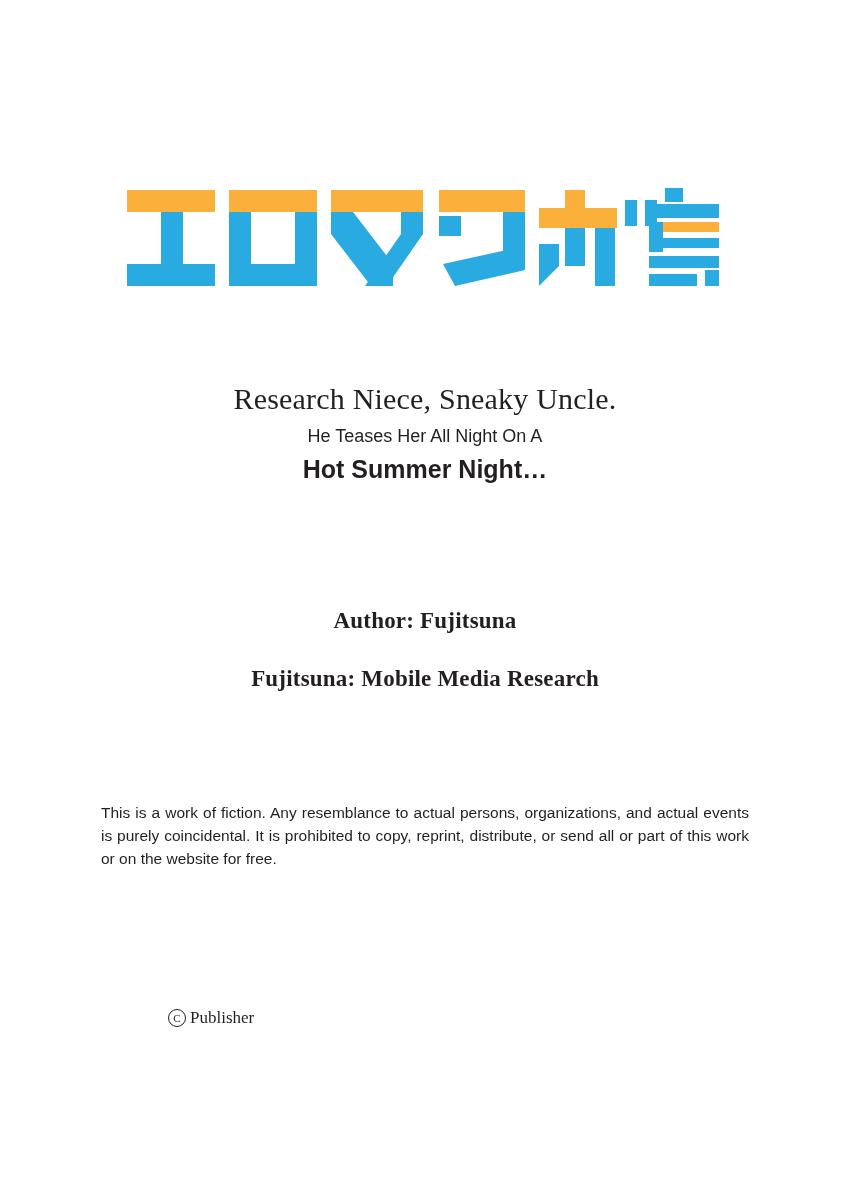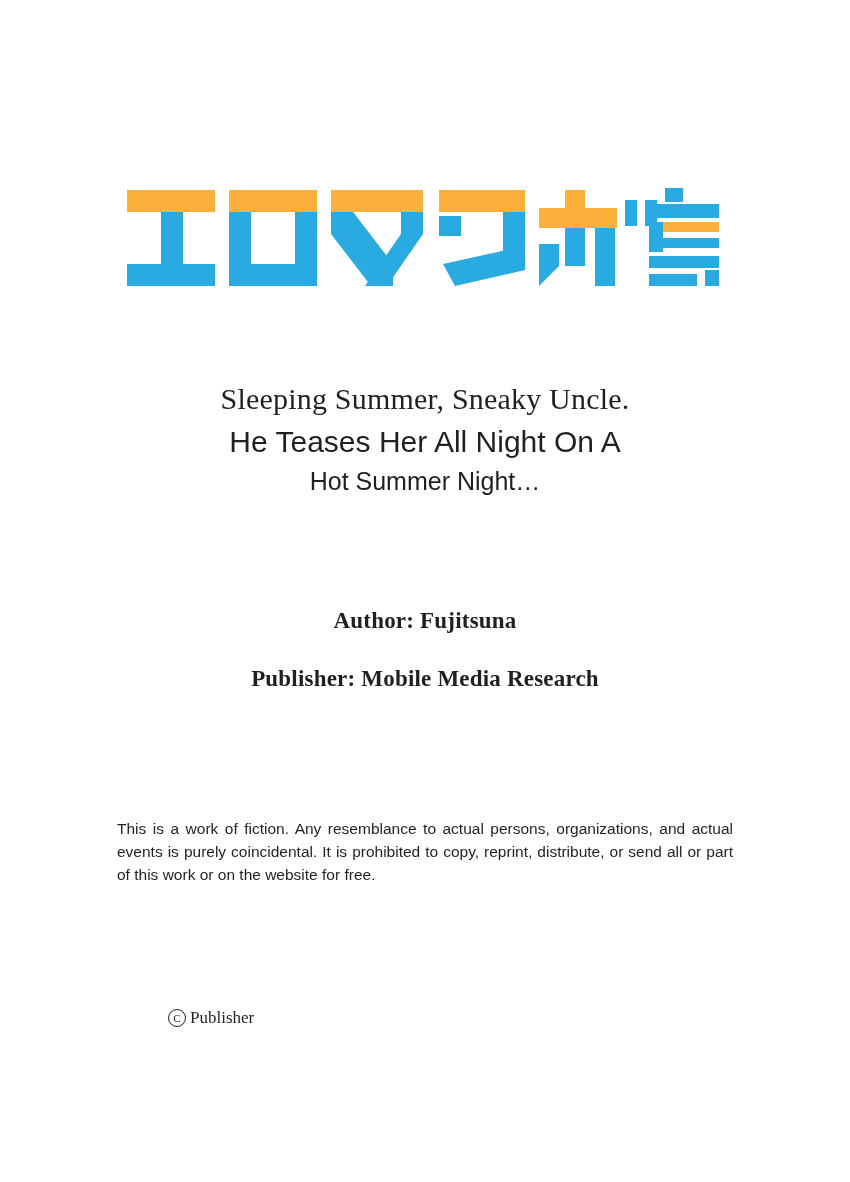--- a/index.html
+++ b/index.html
@@ -49,26 +49,27 @@
     color: #231f20;
     line-height: 1.0;
   }
   .title-line.l1 {
     font-size: 30px;
     letter-spacing: 0.2px;
     margin-bottom: 13px;
   }
   .title-line.l2 {
     font-family: "Liberation Sans", sans-serif;
-    font-size: 30px;
+    font-size: 18px;
     margin-bottom: 12px;
   }
   .title-line.l3 {
     font-family: "Liberation Sans", sans-serif;
     font-size: 25px;
+    font-weight: bold;
   }
 
   
   .credits {
     position: absolute;
     top: 608px;
     left: 0;
     width: 850px;
     text-align: center;
   }
@@ -86,21 +87,21 @@
     position: absolute;
     top: 802px;
     left: 101px;
     width: 648px;
     font-family: "Liberation Sans", sans-serif;
     font-size: 15.5px;
     line-height: 1.48;
     color: #231f20;
   }
   .disclaimer p {
-    margin: 16px;
+    margin: 0;
   }
   .disclaimer p.justified {
     text-align: justify;
     text-align-last: left;
   }
 
   
   .copyright {
     position: absolute;
     top: 1008px;
@@ -177,28 +178,28 @@
         <rect x="538" y="36" width="56" height="10" fill="#FBB03B"></rect>
         <rect x="538" y="52" width="56" height="10" fill="#29ABE2"></rect>
         <rect x="524" y="70" width="70" height="12" fill="#29ABE2"></rect>
         <rect x="524" y="88" width="48" height="12" fill="#29ABE2"></rect>
         <rect x="580" y="84" width="14" height="16" fill="#29ABE2"></rect>
       </g>
     </svg>
   </div>
 
   <div class="title-block">
-    <div class="title-line l1">Sleeping Summer, Sneaky Uncle.</div>
+    <div class="title-line l1">Research Niece, Sneaky Uncle.</div>
     <div class="title-line l2">He Teases Her All Night On A</div>
     <div class="title-line l3">Hot Summer Night…</div>
   </div>
 
   <div class="credits">
     <div class="credit-row author">Author: Fujitsuna</div>
-    <div class="credit-row publisher">Publisher: Mobile Media Research</div>
+    <div class="credit-row publisher">Fujitsuna: Mobile Media Research</div>
   </div>
 
   <div class="disclaimer">
     <p class="justified">This is a work of fiction. Any resemblance to actual persons, organizations, and actual events is purely coincidental. It is prohibited to copy, reprint, distribute, or send all or part of this work or on the website for free.</p>
   </div>
 
   <div class="copyright">
     <span class="c-mark">C</span>
     <span>Publisher</span>
   </div>

